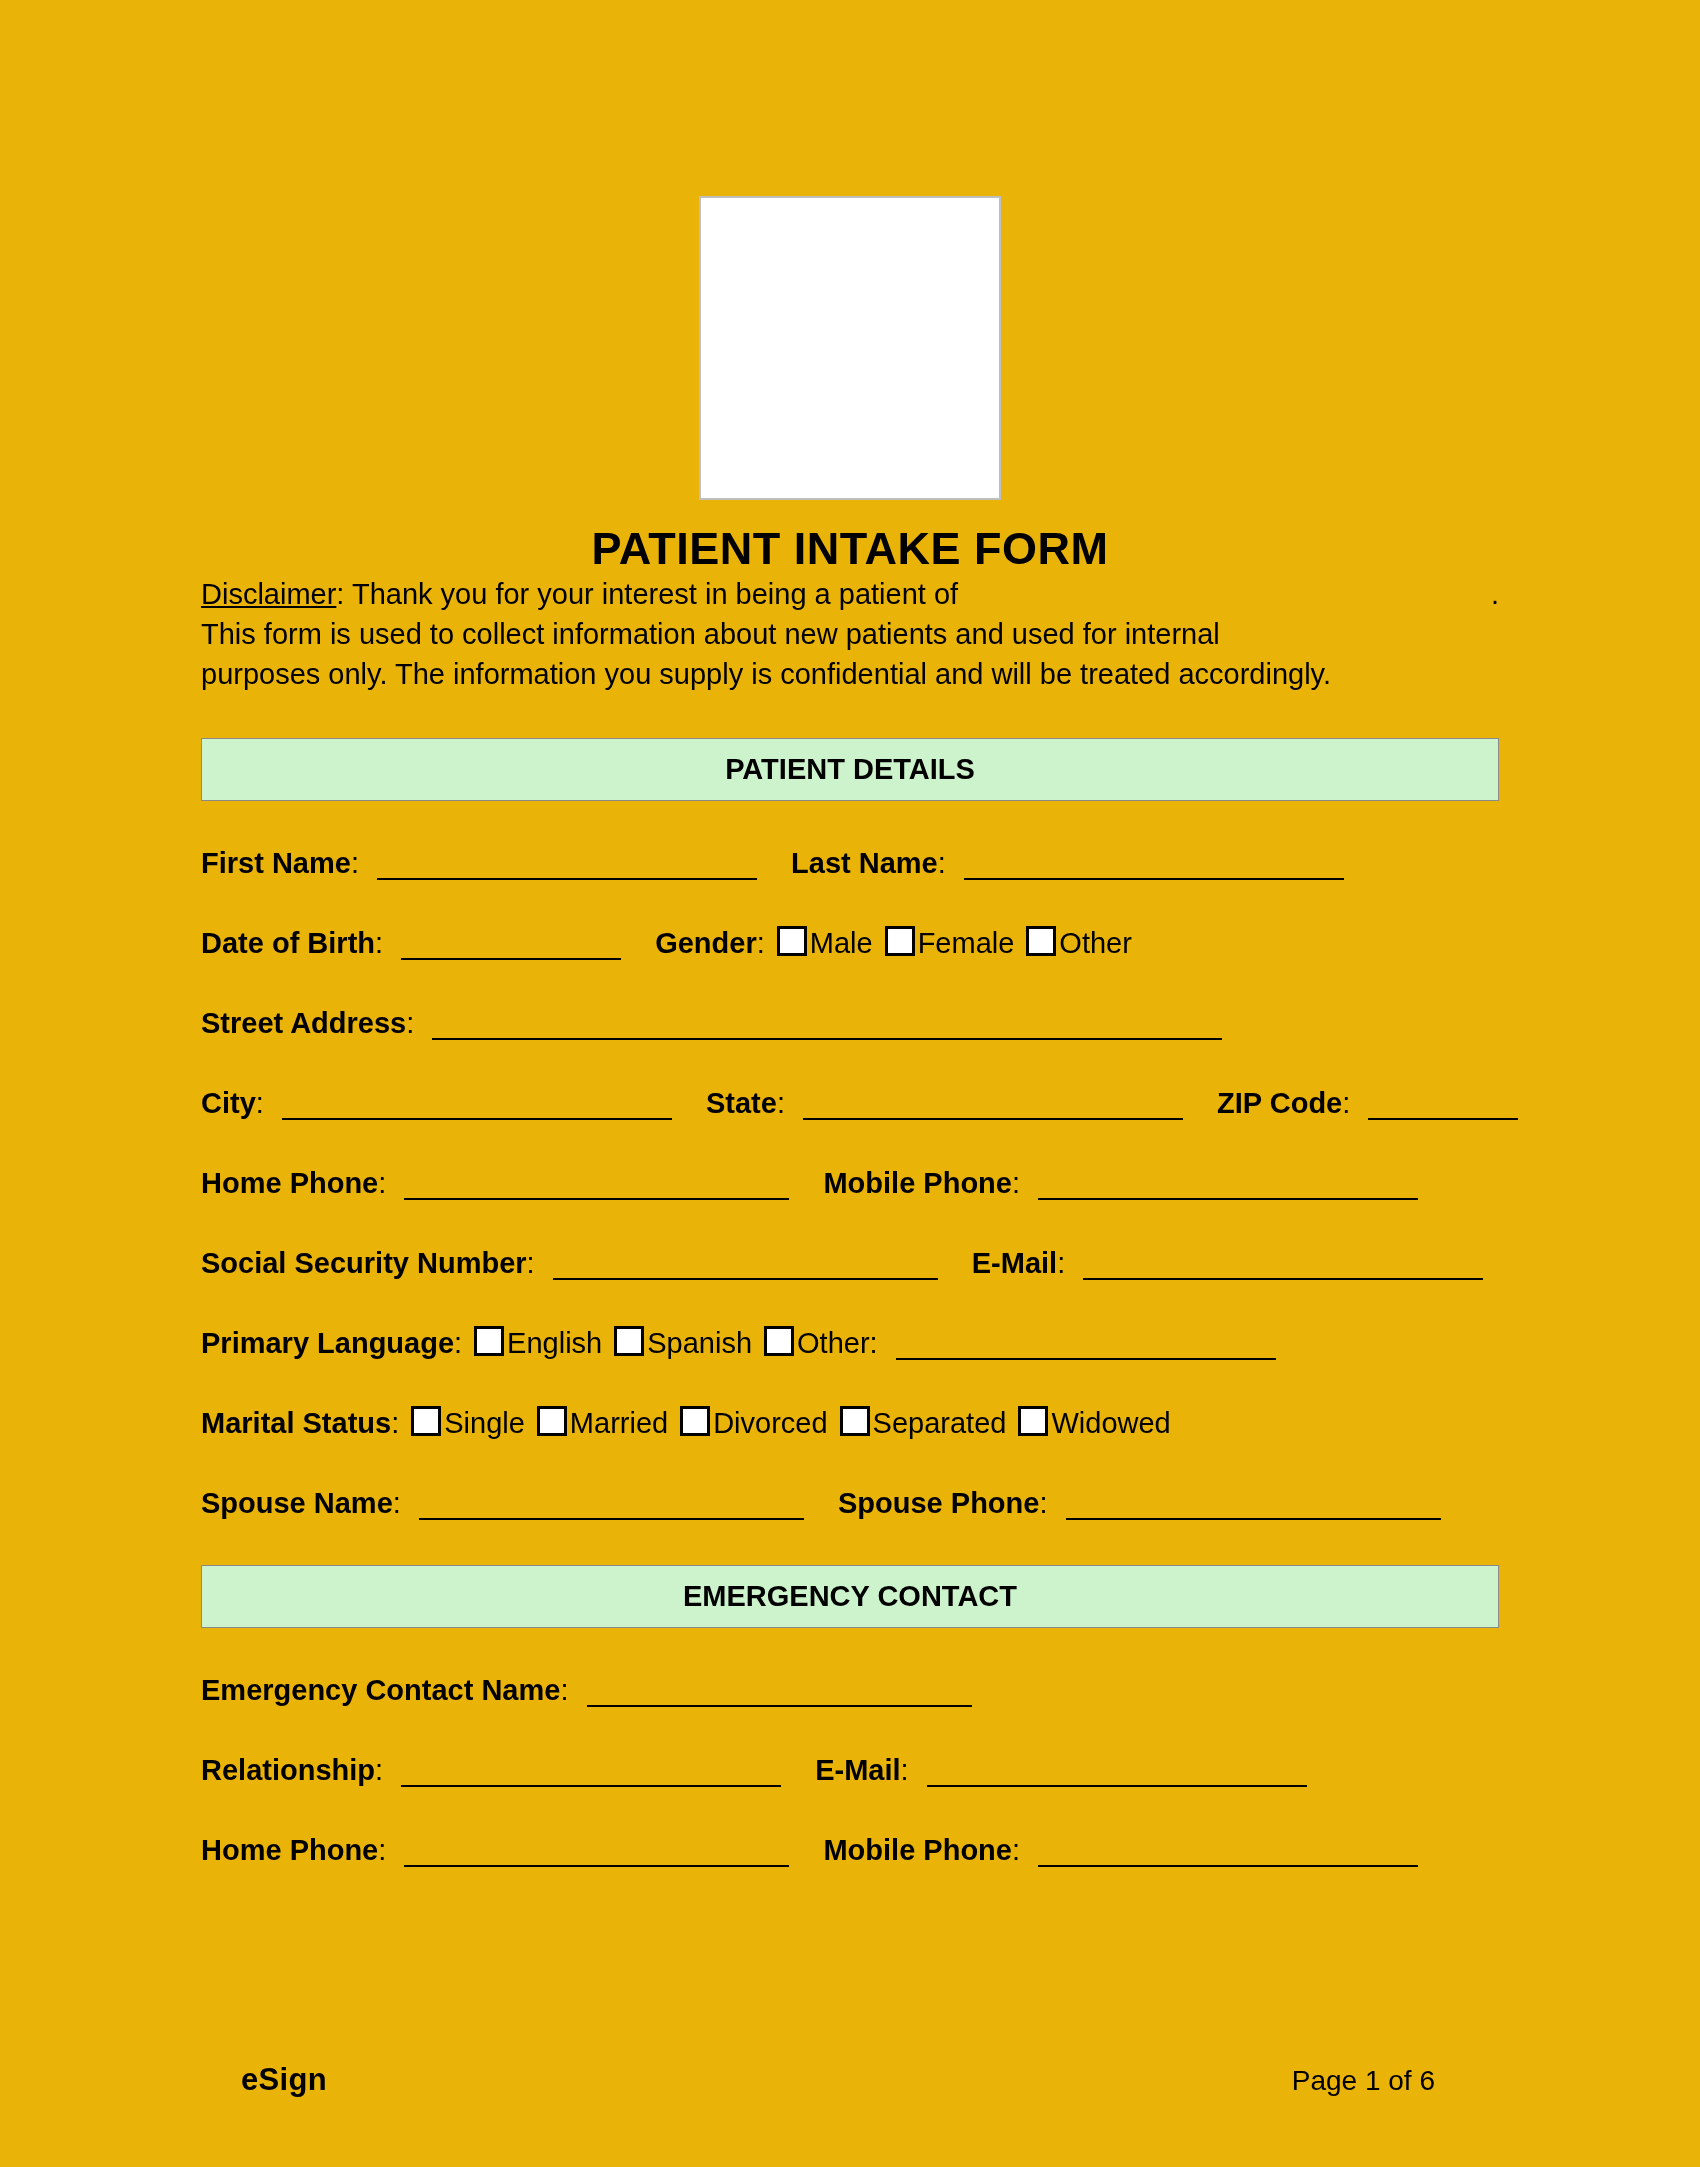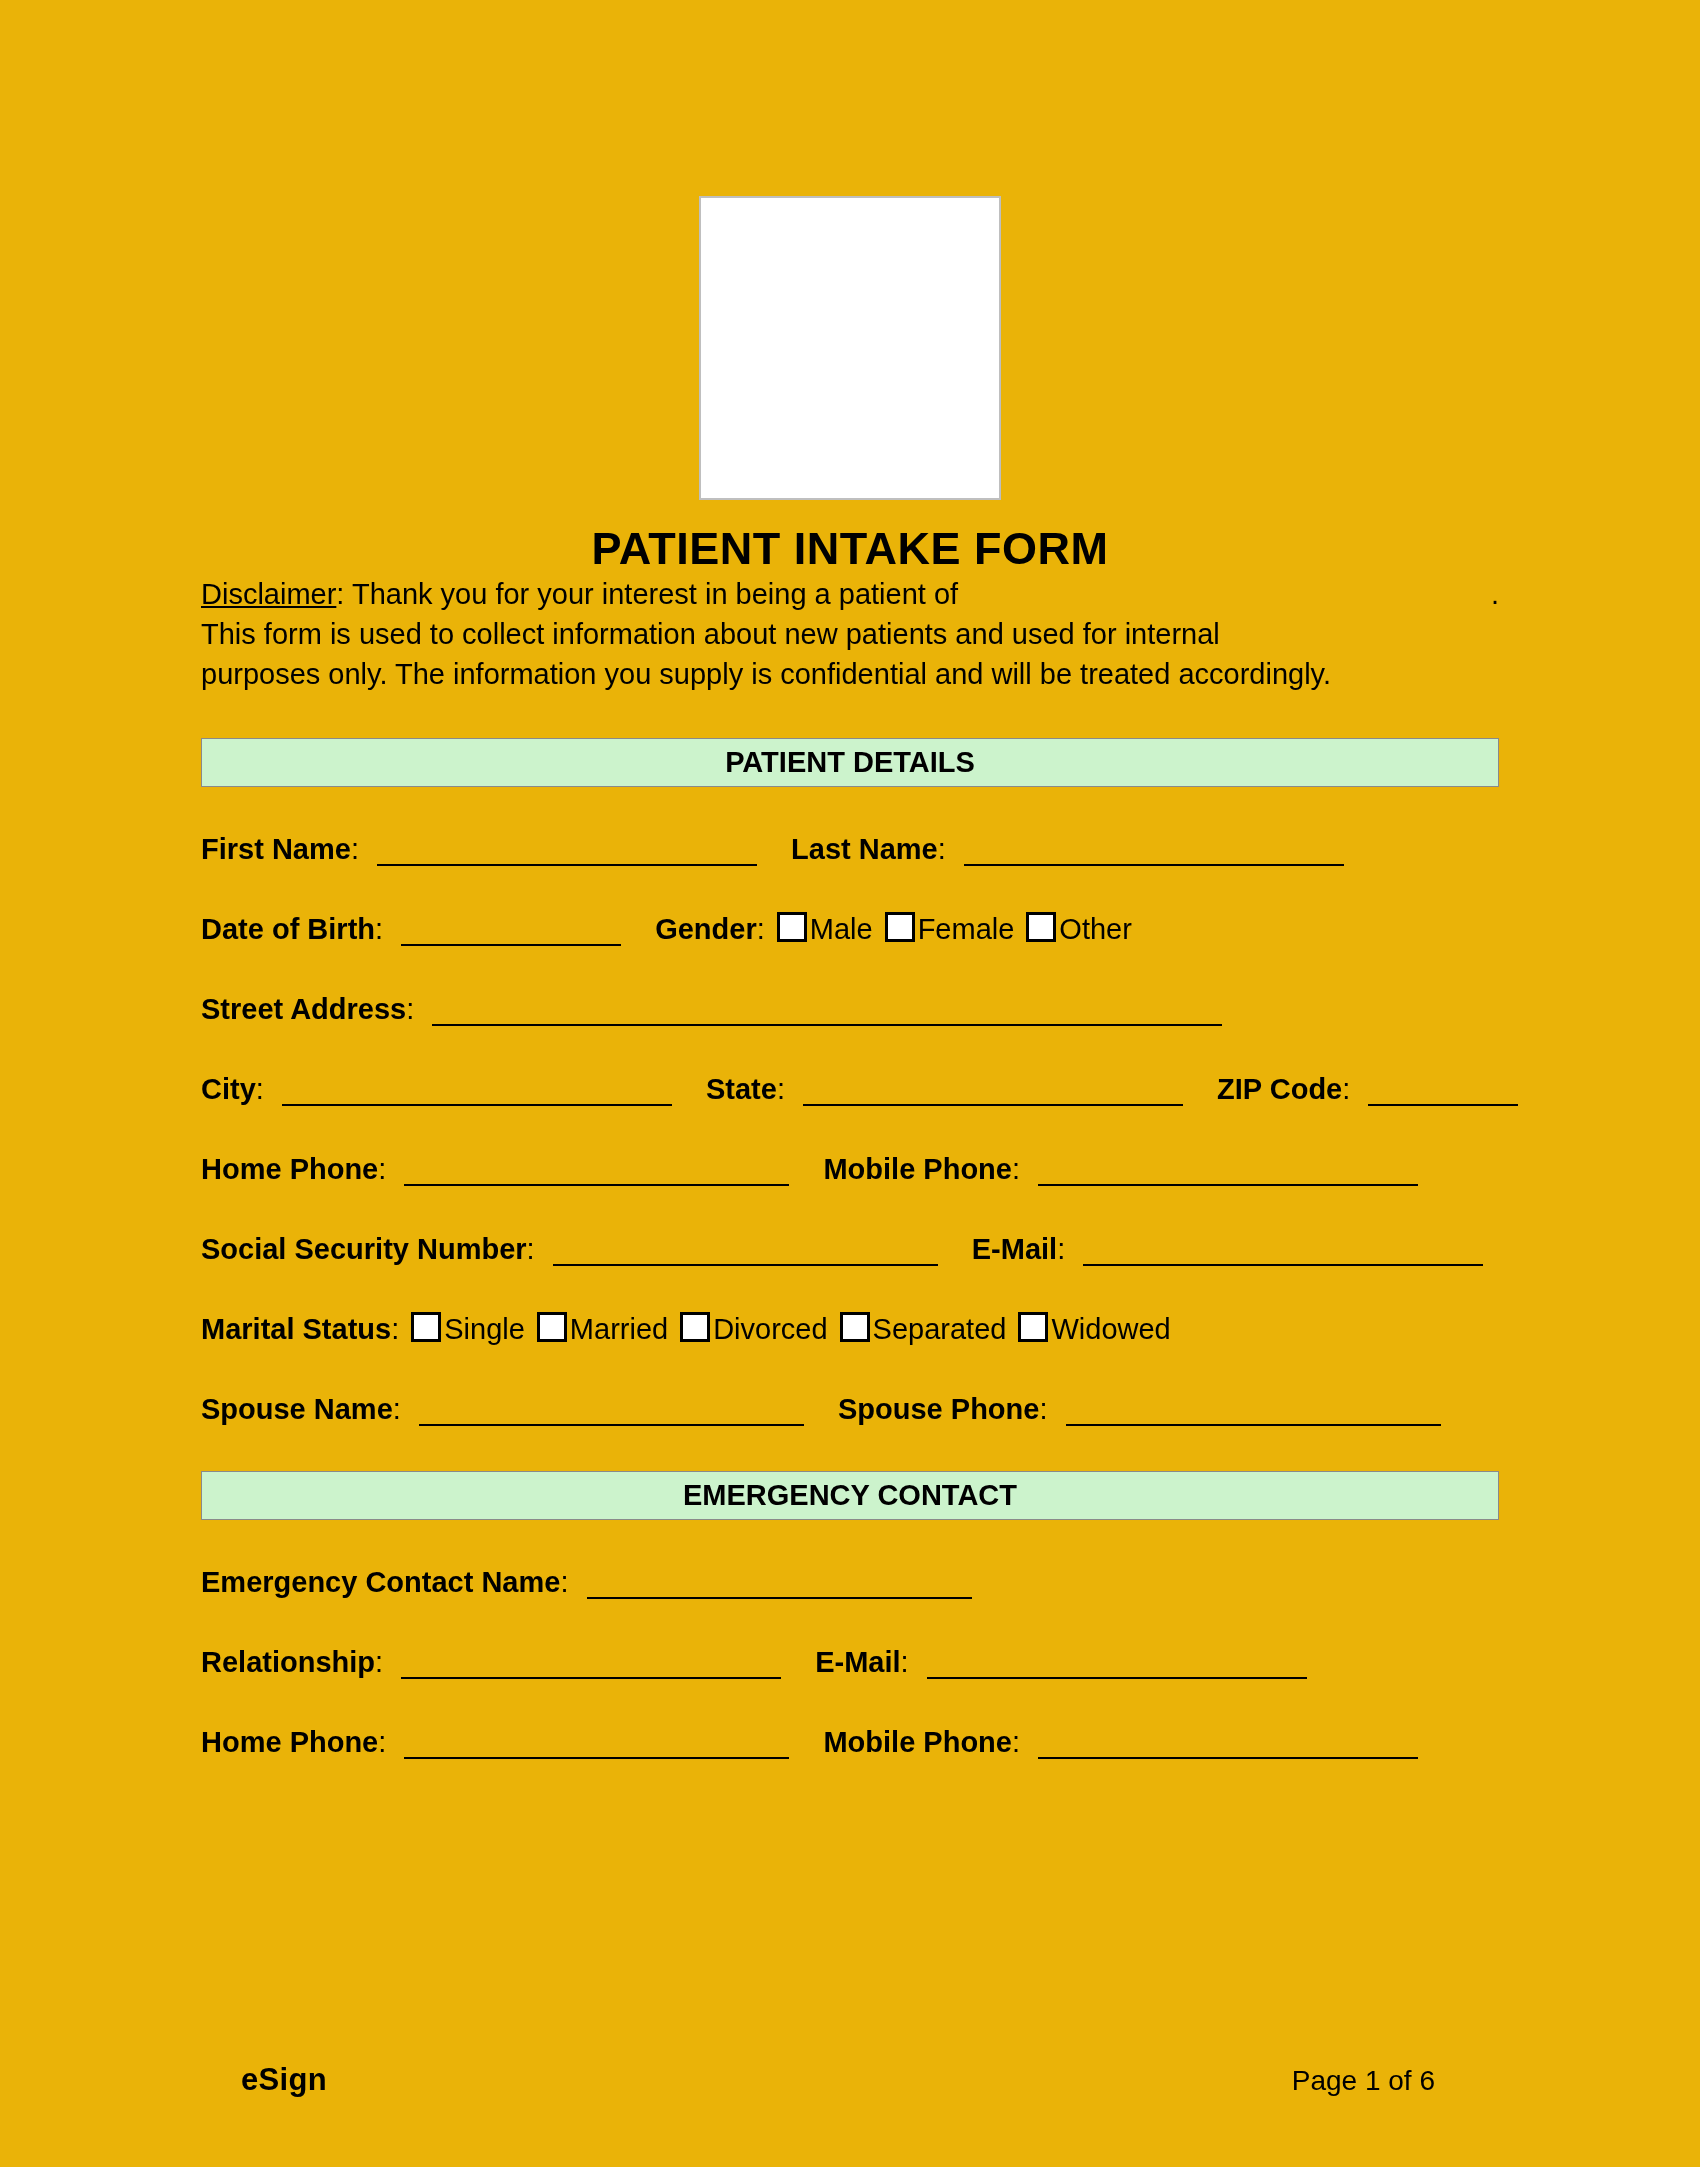--- a/index.html
+++ b/index.html
@@ -39,21 +39,21 @@
   .u { text-decoration: underline; }
   .spacer { flex: 1 1 auto; }
 
   .section-bar {
     margin-top: 44px;
     background: #ccf3cc;
     border: 1px solid #8a8a8a;
     text-align: center;
     font-weight: 700;
     font-size: 29px;
-    padding: 7px 0;
+    padding: 14px 0;
   }
 
   .row {
     margin-top: 45px;
     font-size: 29px;
     line-height: 35px;
     white-space: nowrap;
   }
   .lbl { font-weight: 700; }
   .c   { font-weight: 400; }
@@ -161,20 +161,24 @@
     </div>
 
     <div class="row">
       <span class="lbl">Social Security Number</span><span class="c">:</span>
       <span class="blank w385"></span>
       <span class="lbl gap">E-Mail</span><span class="c">:</span>
       <span class="blank w400"></span>
     </div>
 
 
+    <div class="row">
+      <span class="lbl">Primary Language</span><span class="c">:</span><span class="cb"></span><span class="opt">English</span><span class="cb"></span><span class="opt">Spanish</span><span class="cb"></span><span class="opt">Other</span><span class="c">:</span>
+      <span class="blank w380"></span>
+    </div>
 
     <div class="row">
       <span class="lbl">Marital Status</span><span class="c">:</span><span class="cb"></span><span class="opt">Single</span><span class="cb"></span><span class="opt">Married</span><span class="cb"></span><span class="opt">Divorced</span><span class="cb"></span><span class="opt">Separated</span><span class="cb"></span><span class="opt">Widowed</span>
     </div>
 
     <div class="row">
       <span class="lbl">Spouse Name</span><span class="c">:</span>
       <span class="blank w385"></span>
       <span class="lbl gap">Spouse Phone</span><span class="c">:</span>
       <span class="blank w375"></span>

